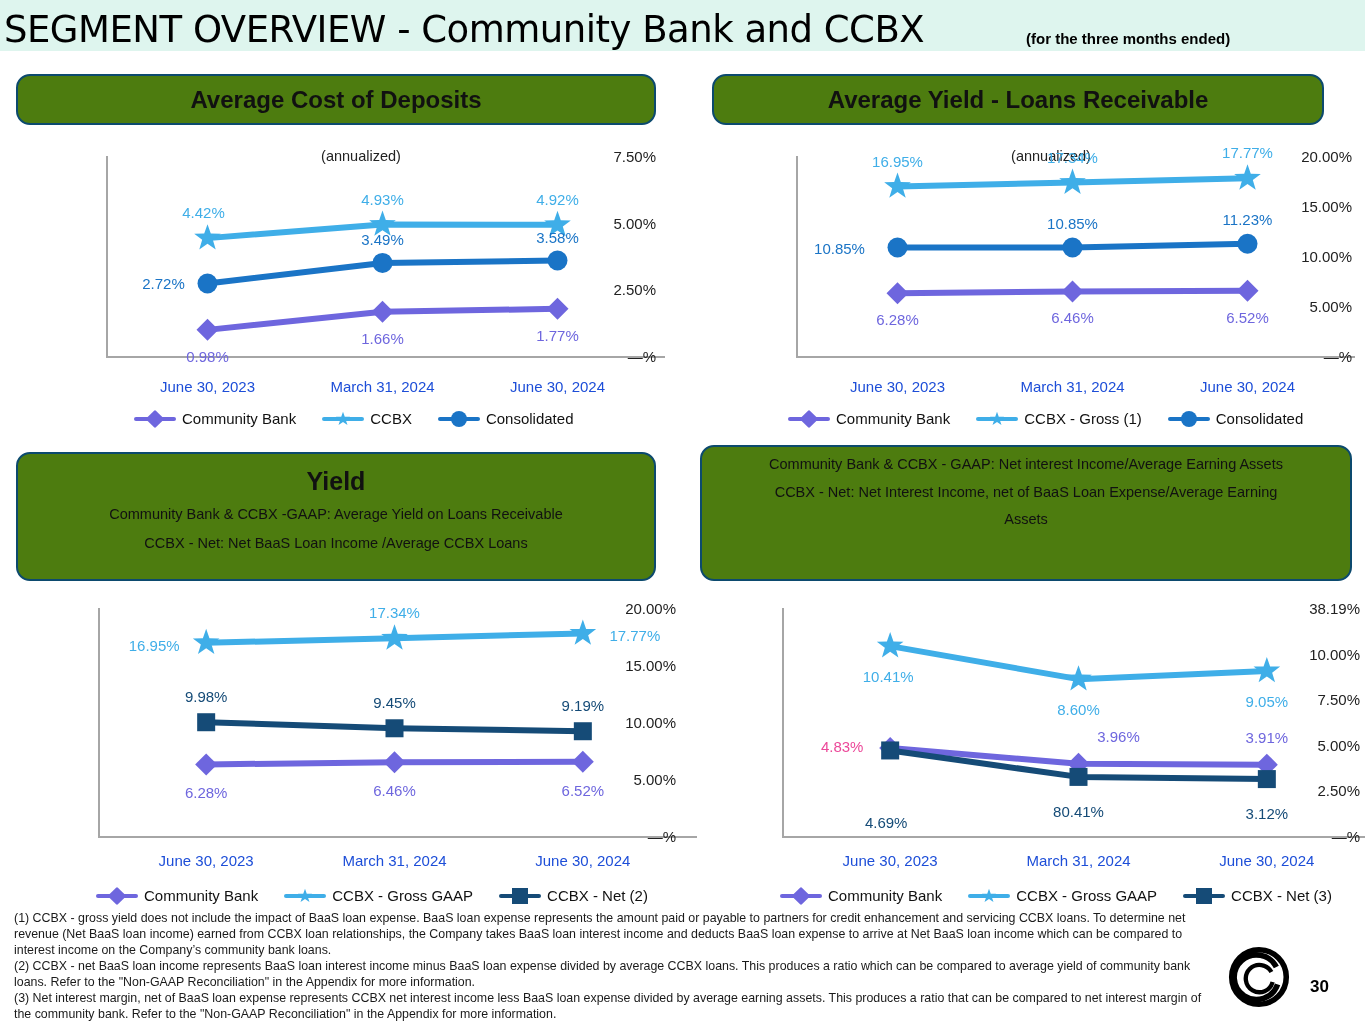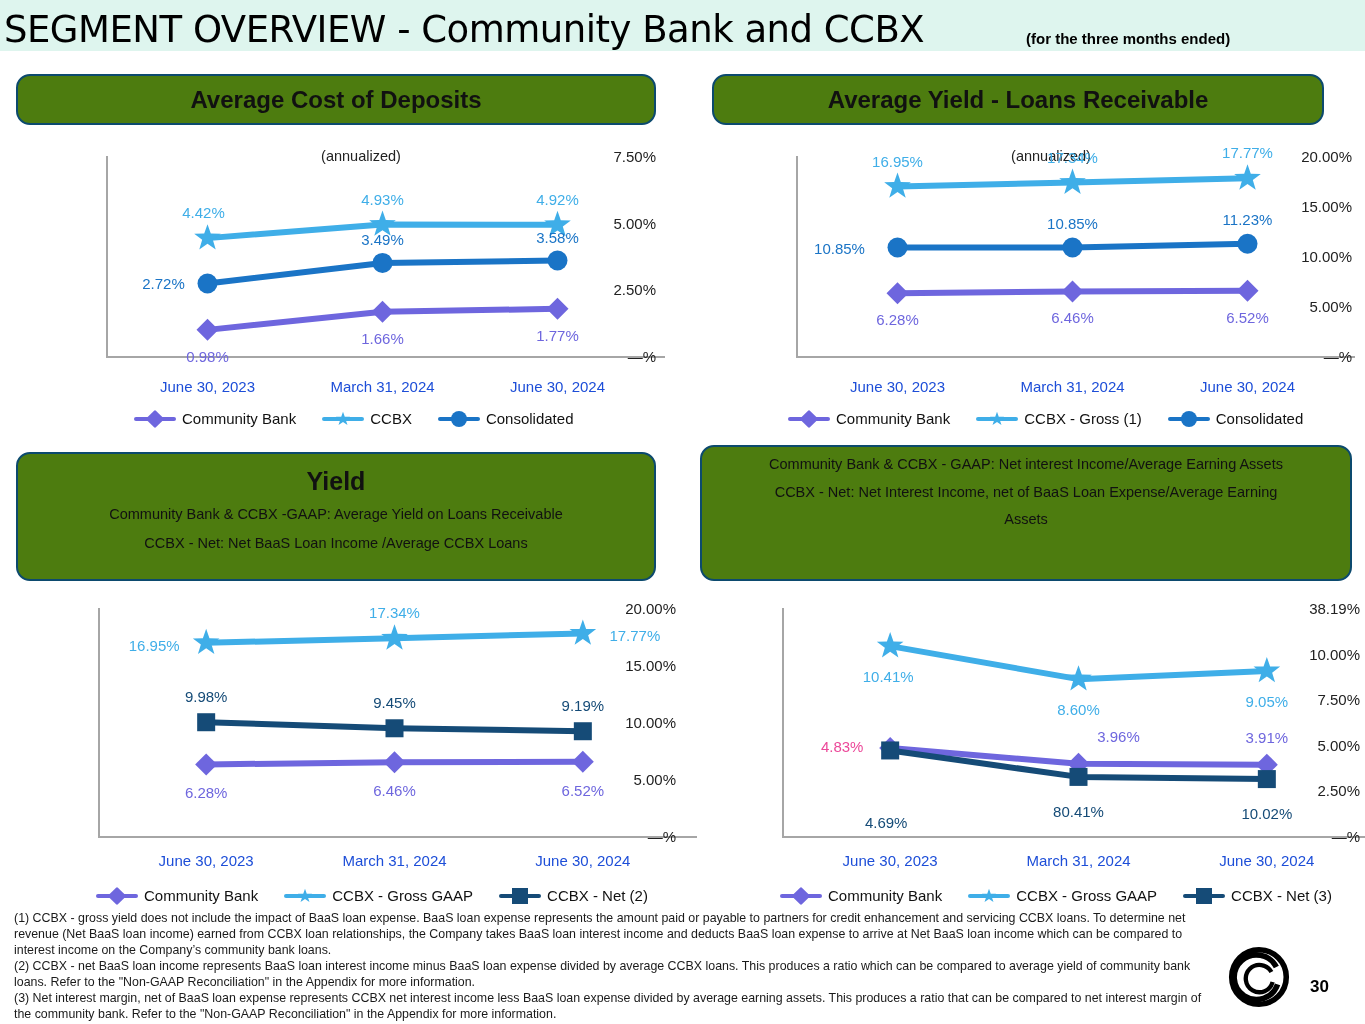--- a/index.html
+++ b/index.html
@@ -324,21 +324,21 @@
       <rect x="557.8333333333334" y="180.0912" width="18" height="18" fill="#154B77"></rect>
     </svg>
     <div class="annot" style="color: #ec4899; left: 142.167px; top: 155.901px;">4.83%</div>
     <div class="annot" style="color: rgb(110, 102, 222); left: 378.5px; top: 145.77px; margin-left: 40px;">3.96%</div>
     <div class="annot" style="color: rgb(110, 102, 222); left: 566.833px; top: 146.682px;">3.91%</div>
     <div class="annot" style="color: rgb(63, 174, 232); left: 188.167px; top: 86.1216px;">10.41%</div>
     <div class="annot" style="color: rgb(63, 174, 232); left: 378.5px; top: 119.136px;">8.60%</div>
     <div class="annot" style="color: rgb(63, 174, 232); left: 566.833px; top: 110.928px;">9.05%</div>
     <div class="annot" style="color: rgb(21, 75, 119); left: 186.167px; top: 192.454px; margin-top: 40px;">4.69%</div>
     <div class="annot" style="color: rgb(21, 75, 119); left: 378.5px; top: 220.902px;">80.41%</div>
-    <div class="annot" style="color: rgb(21, 75, 119); left: 566.833px; top: 223.091px;">10.02%</div>
+    <div class="annot" style="color: rgb(21, 75, 119); left: 566.833px; top: 223.091px;">3.12%</div>
     <div class="legend" style="left: 80px; top: 297px;">
       <span class="lg-item">
         <span class="lg-mark">
       <span class="ln" style="background:#6E66DE"></span>
           <span class="mk m-diamond" style="background:#6E66DE"></span>
         </span>
         <span class="lg-label">Community Bank</span>
      </span>
       <span class="lg-item">
         <span class="lg-mark">

